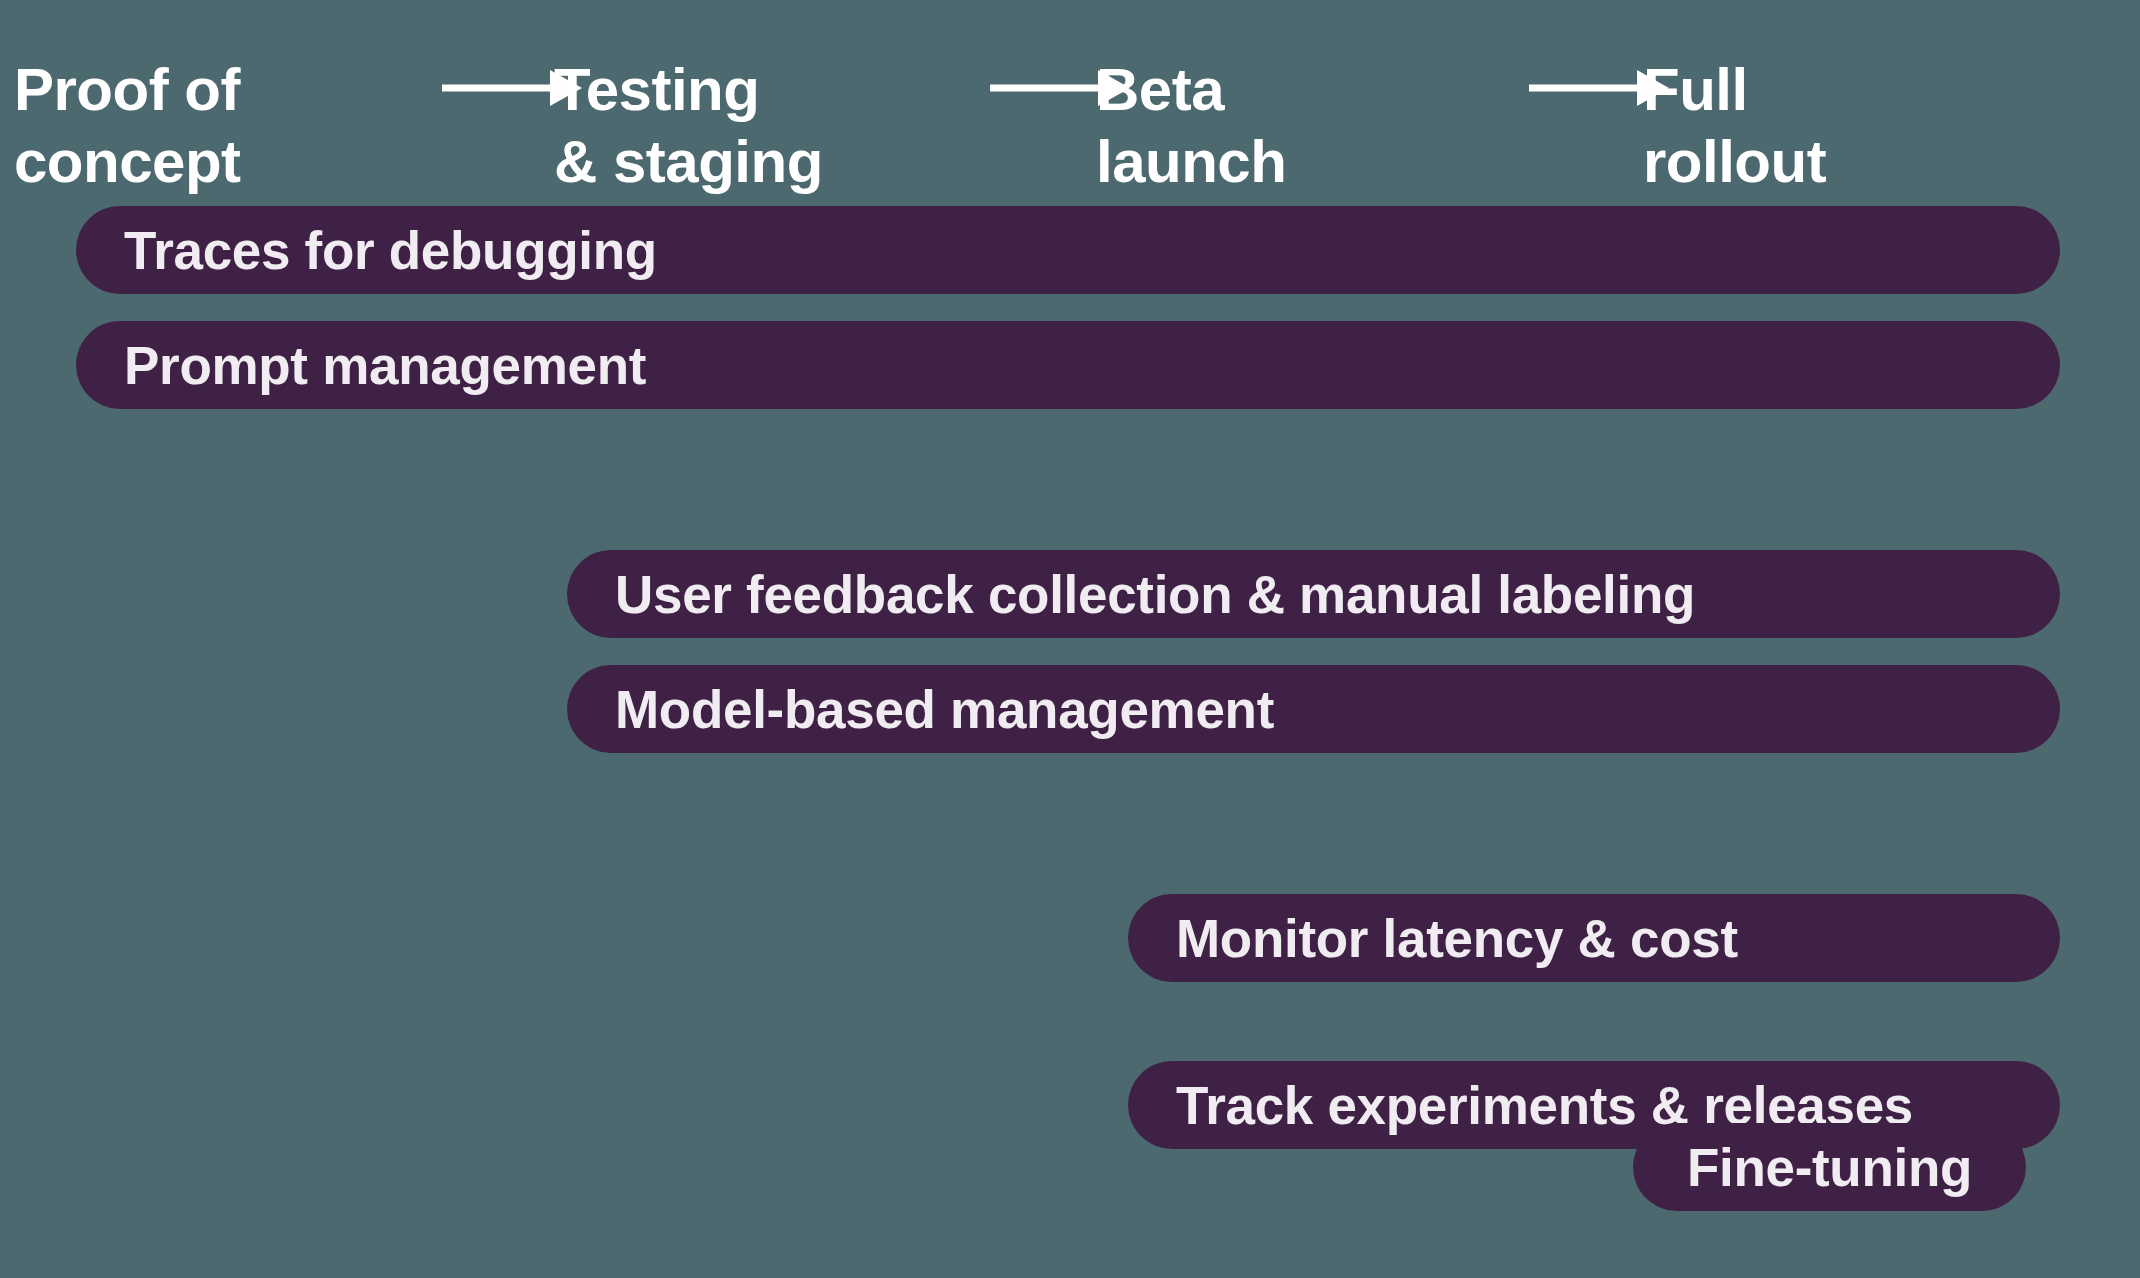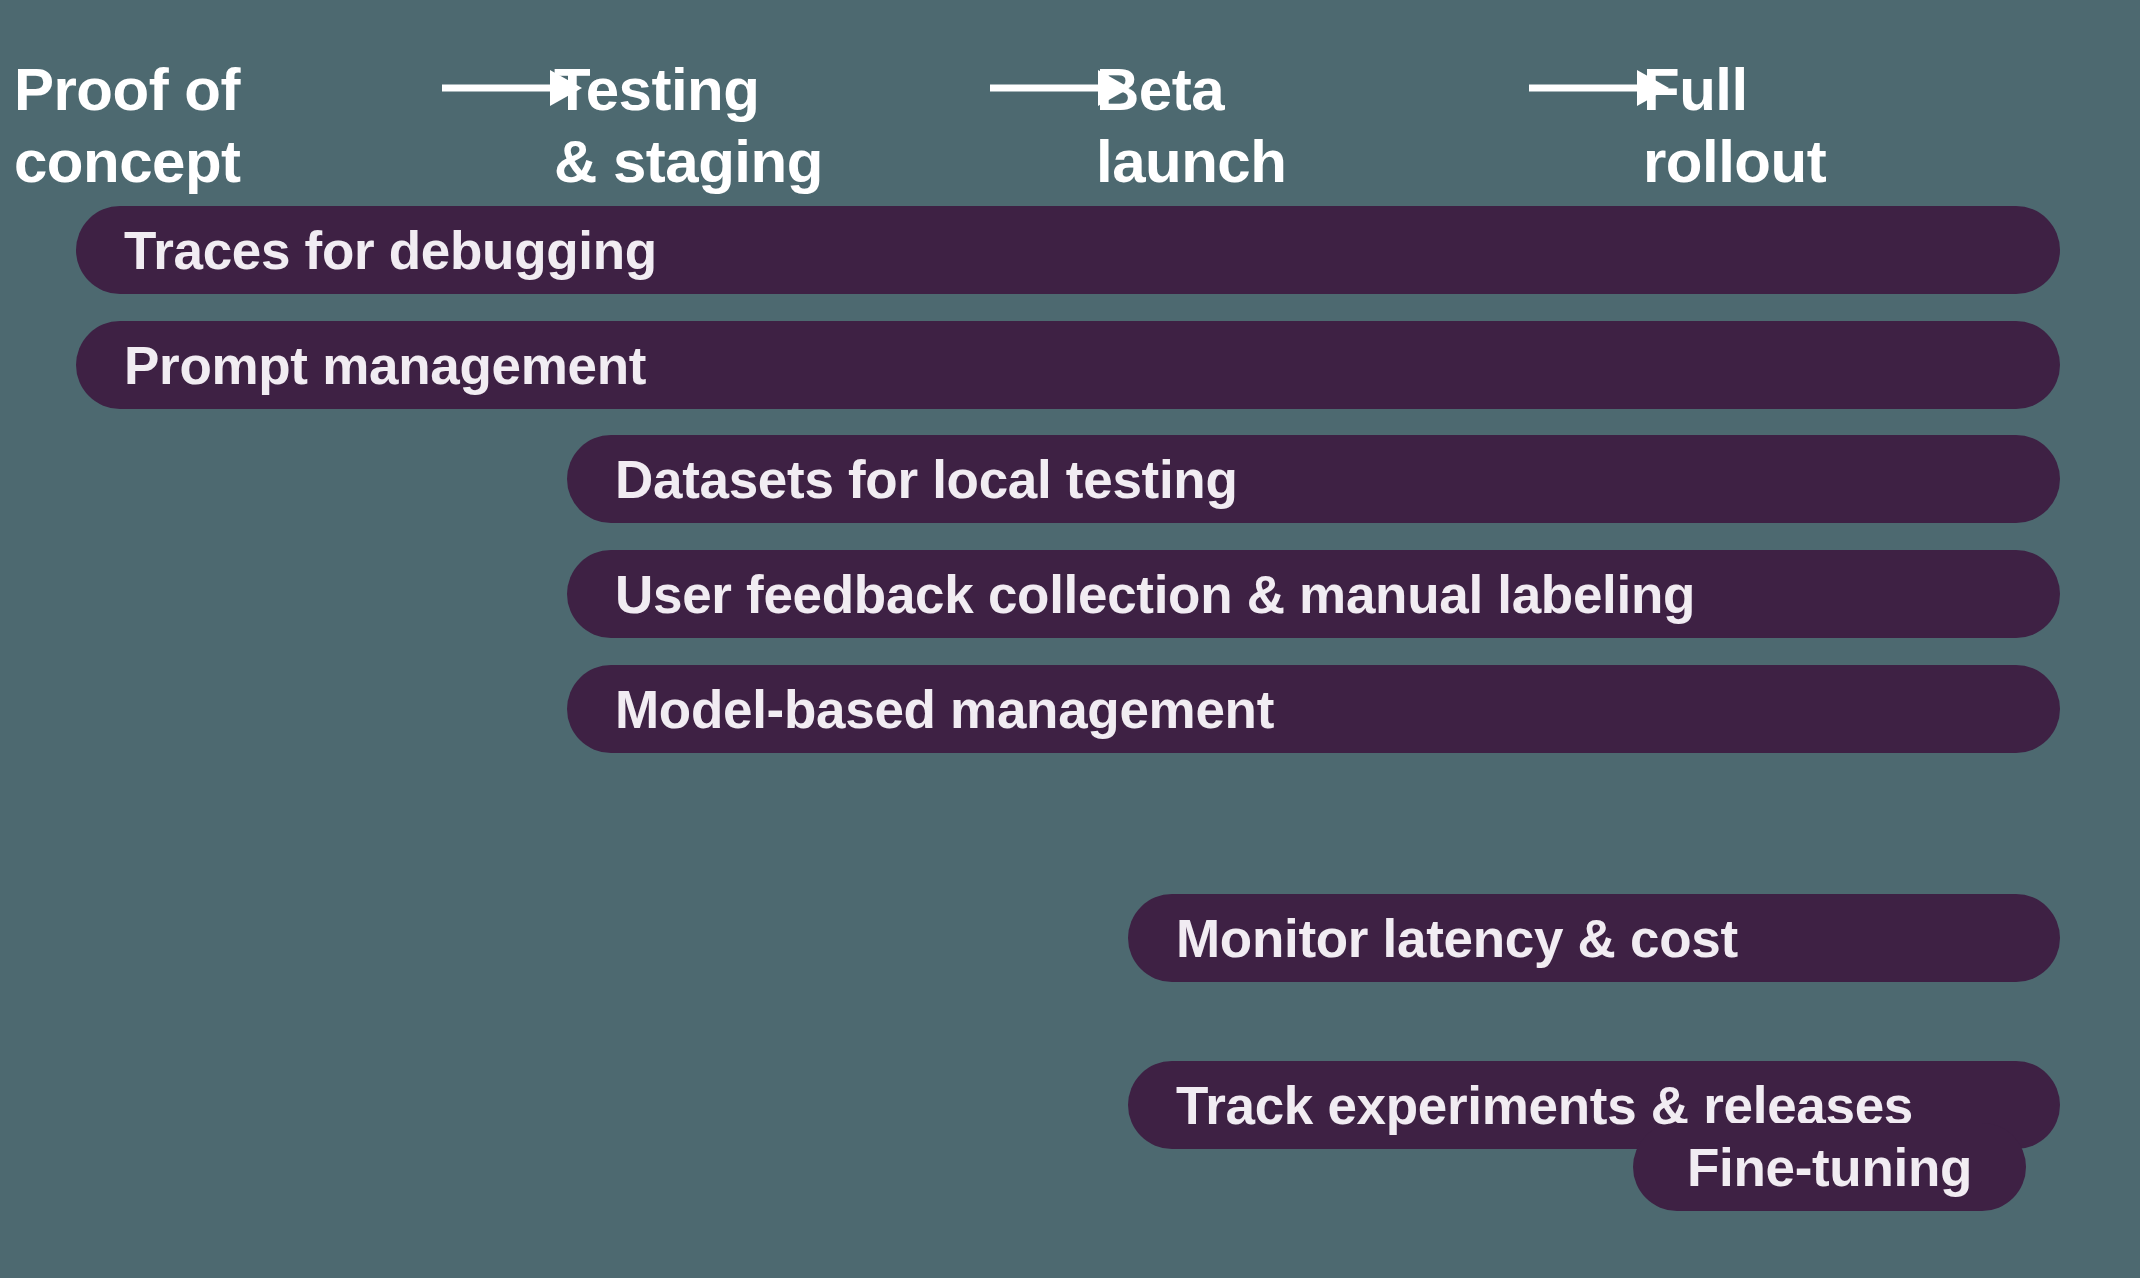--- a/index.html
+++ b/index.html
@@ -103,23 +103,20 @@
     <rect x="0" y="16.5" width="113" height="7" fill="#ffffff"></rect>
     <polygon points="108,2 140,20 108,38" fill="#ffffff"></polygon>
   </svg>
 
   <div class="bar r1 g1">
     <span>Traces for debugging</span>
   </div>
   <div class="bar r2 g1">
     <span>Prompt management</span>
   </div>
-  <div class="bar r3 g2">
-    <span>Datasets for local testing</span>
-  </div>
   <div class="bar r4 g2">
     <span>User feedback collection &amp; manual labeling</span>
   </div>
   <div class="bar r5 g2">
     <span>Model-based management</span>
   </div>
   <div class="bar r7 g3">
     <span>Monitor latency &amp; cost</span>
   </div>
   <div class="bar r8 g3">

